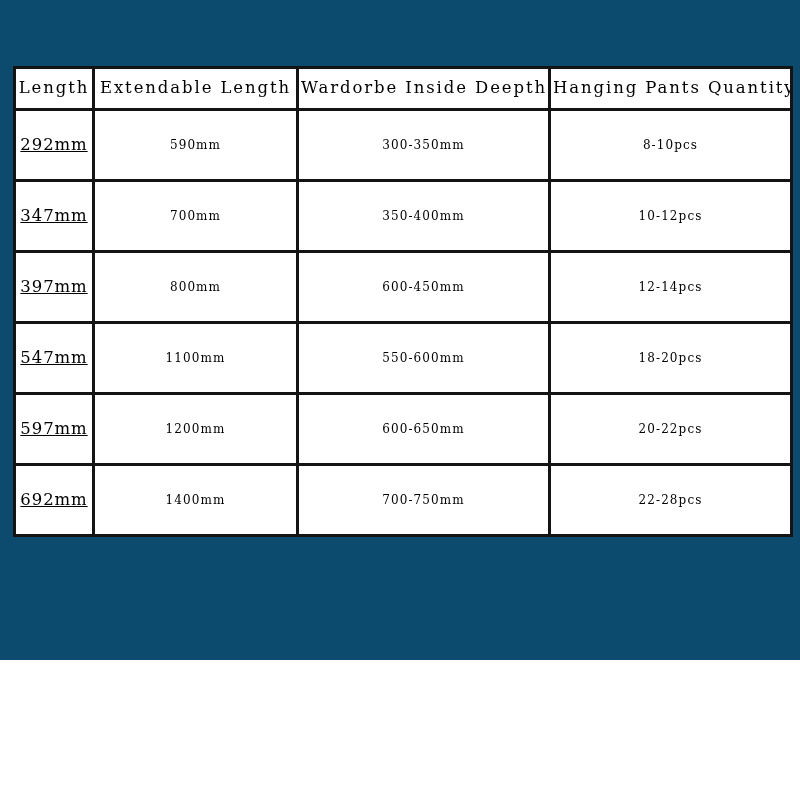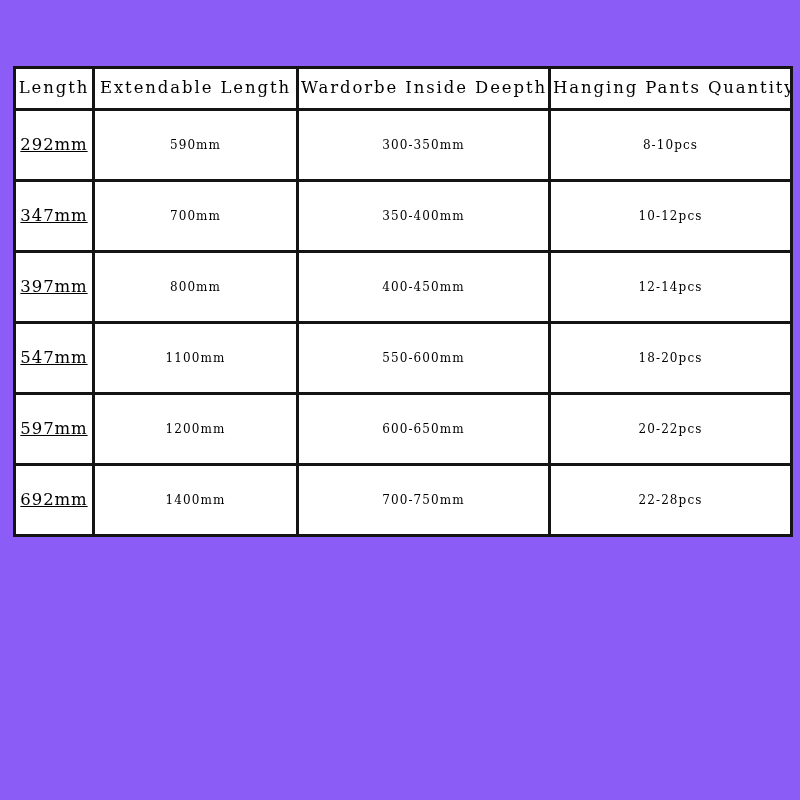--- a/index.html
+++ b/index.html
@@ -11,22 +11,22 @@
     width: 800px;
     height: 800px;
     font-family: "DejaVu Serif", "Liberation Serif", serif;
     color: #000000;
     overflow: hidden;
   }
 
   #spec-sheet {
     position: relative;
     width: 800px;
-    height: 800px;
-    background: #8b5cf6;
+    height: 660px;
+    background: #0c4a6e;
   }
 
   #spec-table {
     position: absolute;
     left: 13px;
     top: 66px;
     width: 777px;
     border-collapse: collapse;
     table-layout: fixed;
     background: #ffffff;
@@ -99,21 +99,21 @@
         </tr>
         <tr>
           <td class="col-length">347mm</td>
           <td>700mm</td>
           <td>350-400mm</td>
           <td>10-12pcs</td>
         </tr>
         <tr>
           <td class="col-length">397mm</td>
           <td>800mm</td>
-          <td>400-450mm</td>
+          <td>600-450mm</td>
           <td>12-14pcs</td>
         </tr>
         <tr>
           <td class="col-length">547mm</td>
           <td>1100mm</td>
           <td>550-600mm</td>
           <td>18-20pcs</td>
         </tr>
         <tr>
           <td class="col-length">597mm</td>

